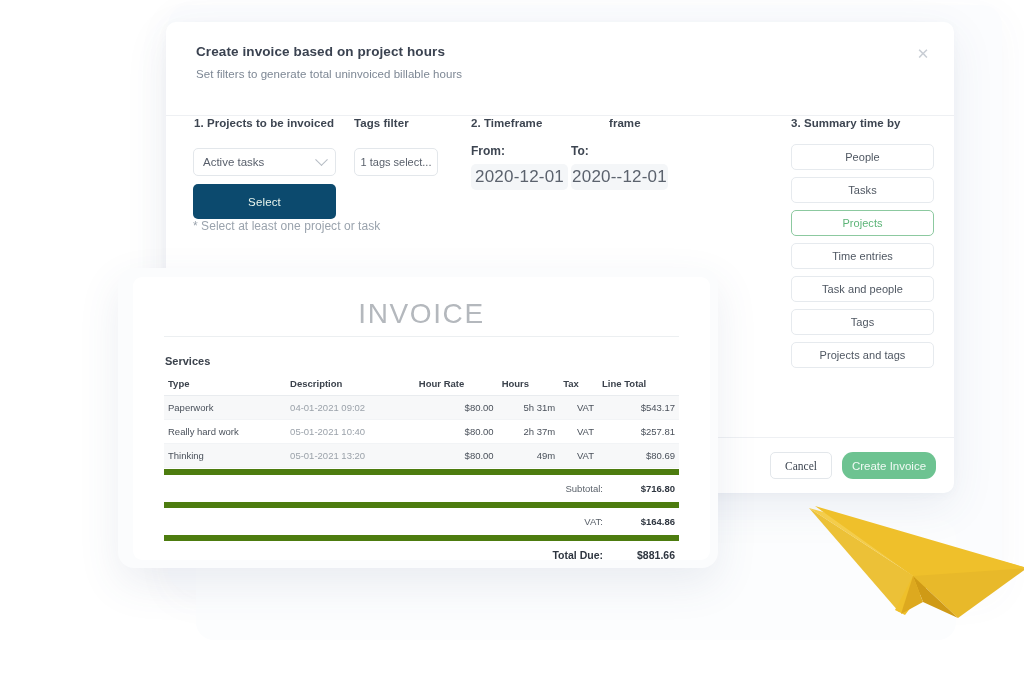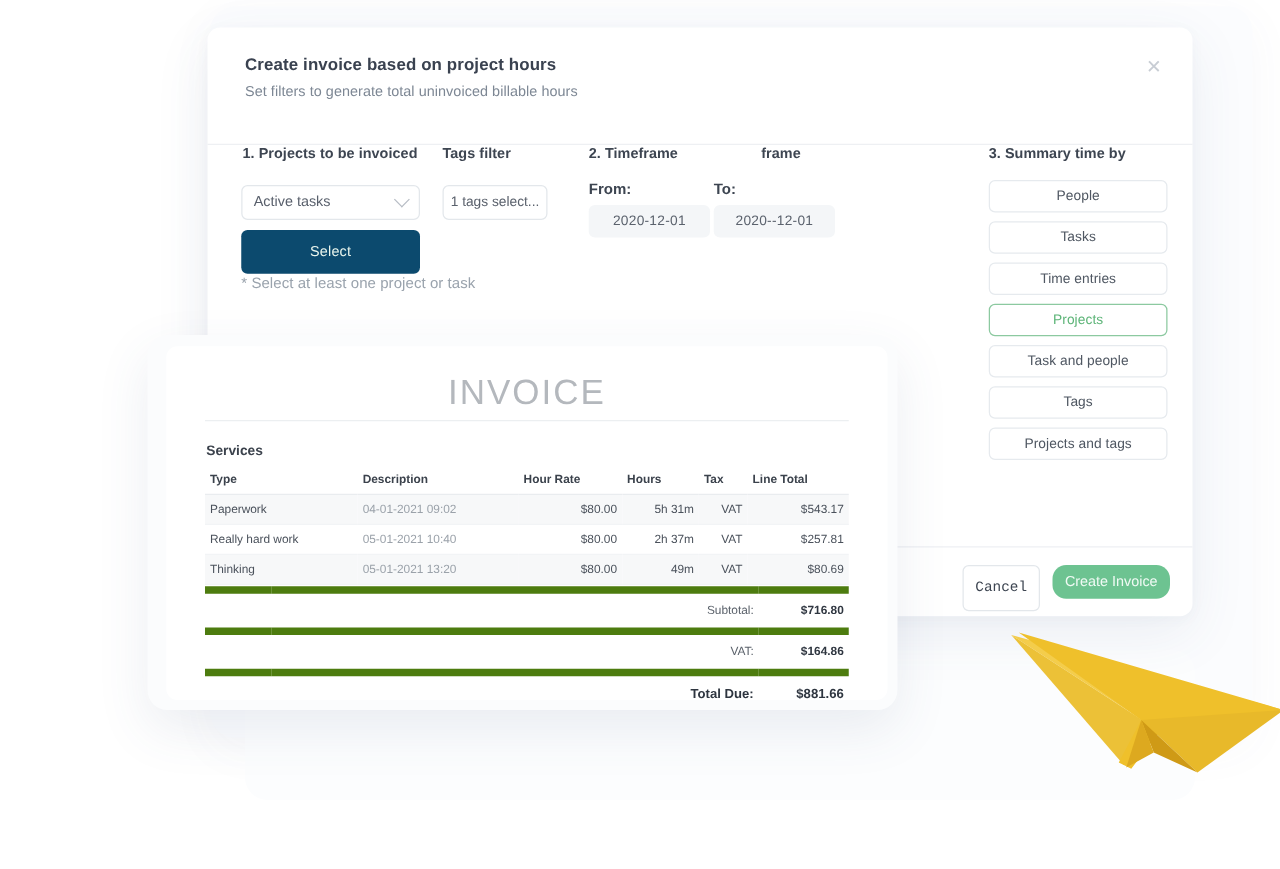--- a/index.html
+++ b/index.html
@@ -196,21 +196,21 @@
   }
   .date-field {
     width: 97px;
     height: 26px;
     background: #f4f6f8;
     border: none;
     border-radius: 5px;
     display: flex;
     align-items: center;
     justify-content: center;
-    font-size: 11px;
+    font-size: 17px;
     color: #5b626d;
     cursor: pointer;
     letter-spacing: 0.2px;
     text-align: right;
   }
 
   
   .summary-list {
     position: absolute;
     left: 625px;
@@ -248,27 +248,27 @@
   }
   .footer {
     position: absolute;
     right: 18px;
     top: 430px;
     display: flex;
     gap: 10px;
   }
   .btn-cancel {
     width: 62px;
-    height: 37px;
+    height: 27px;
     border: 1px solid #e3e7eb;
     border-radius: 5px;
     background: #fff;
     color: #3d4551;
     font-size: 11.5px;
-    font-family: Liberation Mono, monospace;
+    font-family: Liberation Serif, serif;
     cursor: pointer;
   }
   .btn-create {
     width: 94px;
     height: 27px;
     border: none;
     border-radius: 11px;
     background: #6dc391;
     color: #f0faf4;
     font-size: 11.5px;
@@ -418,22 +418,22 @@
     </div>
 
     <div class="date-group" id="date-to">
       <div class="date-label">To:</div>
       <div class="date-field">2020--12-01</div>
     </div>
 
     <div class="summary-list" id="summary-list">
         <button class="summary-btn">People</button>
         <button class="summary-btn">Tasks</button>
+        <button class="summary-btn active">Projects</button>
         <button class="summary-btn">Time entries</button>
-        <button class="summary-btn active">Projects</button>
         <button class="summary-btn">Task and people</button>
         <button class="summary-btn">Tags</button>
         <button class="summary-btn">Projects and tags</button>
       </div>
 
     <div class="footer-divider"></div>
     <div class="footer">
       <button class="btn-cancel">Cancel</button>
       <button class="btn-create">Create Invoice</button>
     </div>

